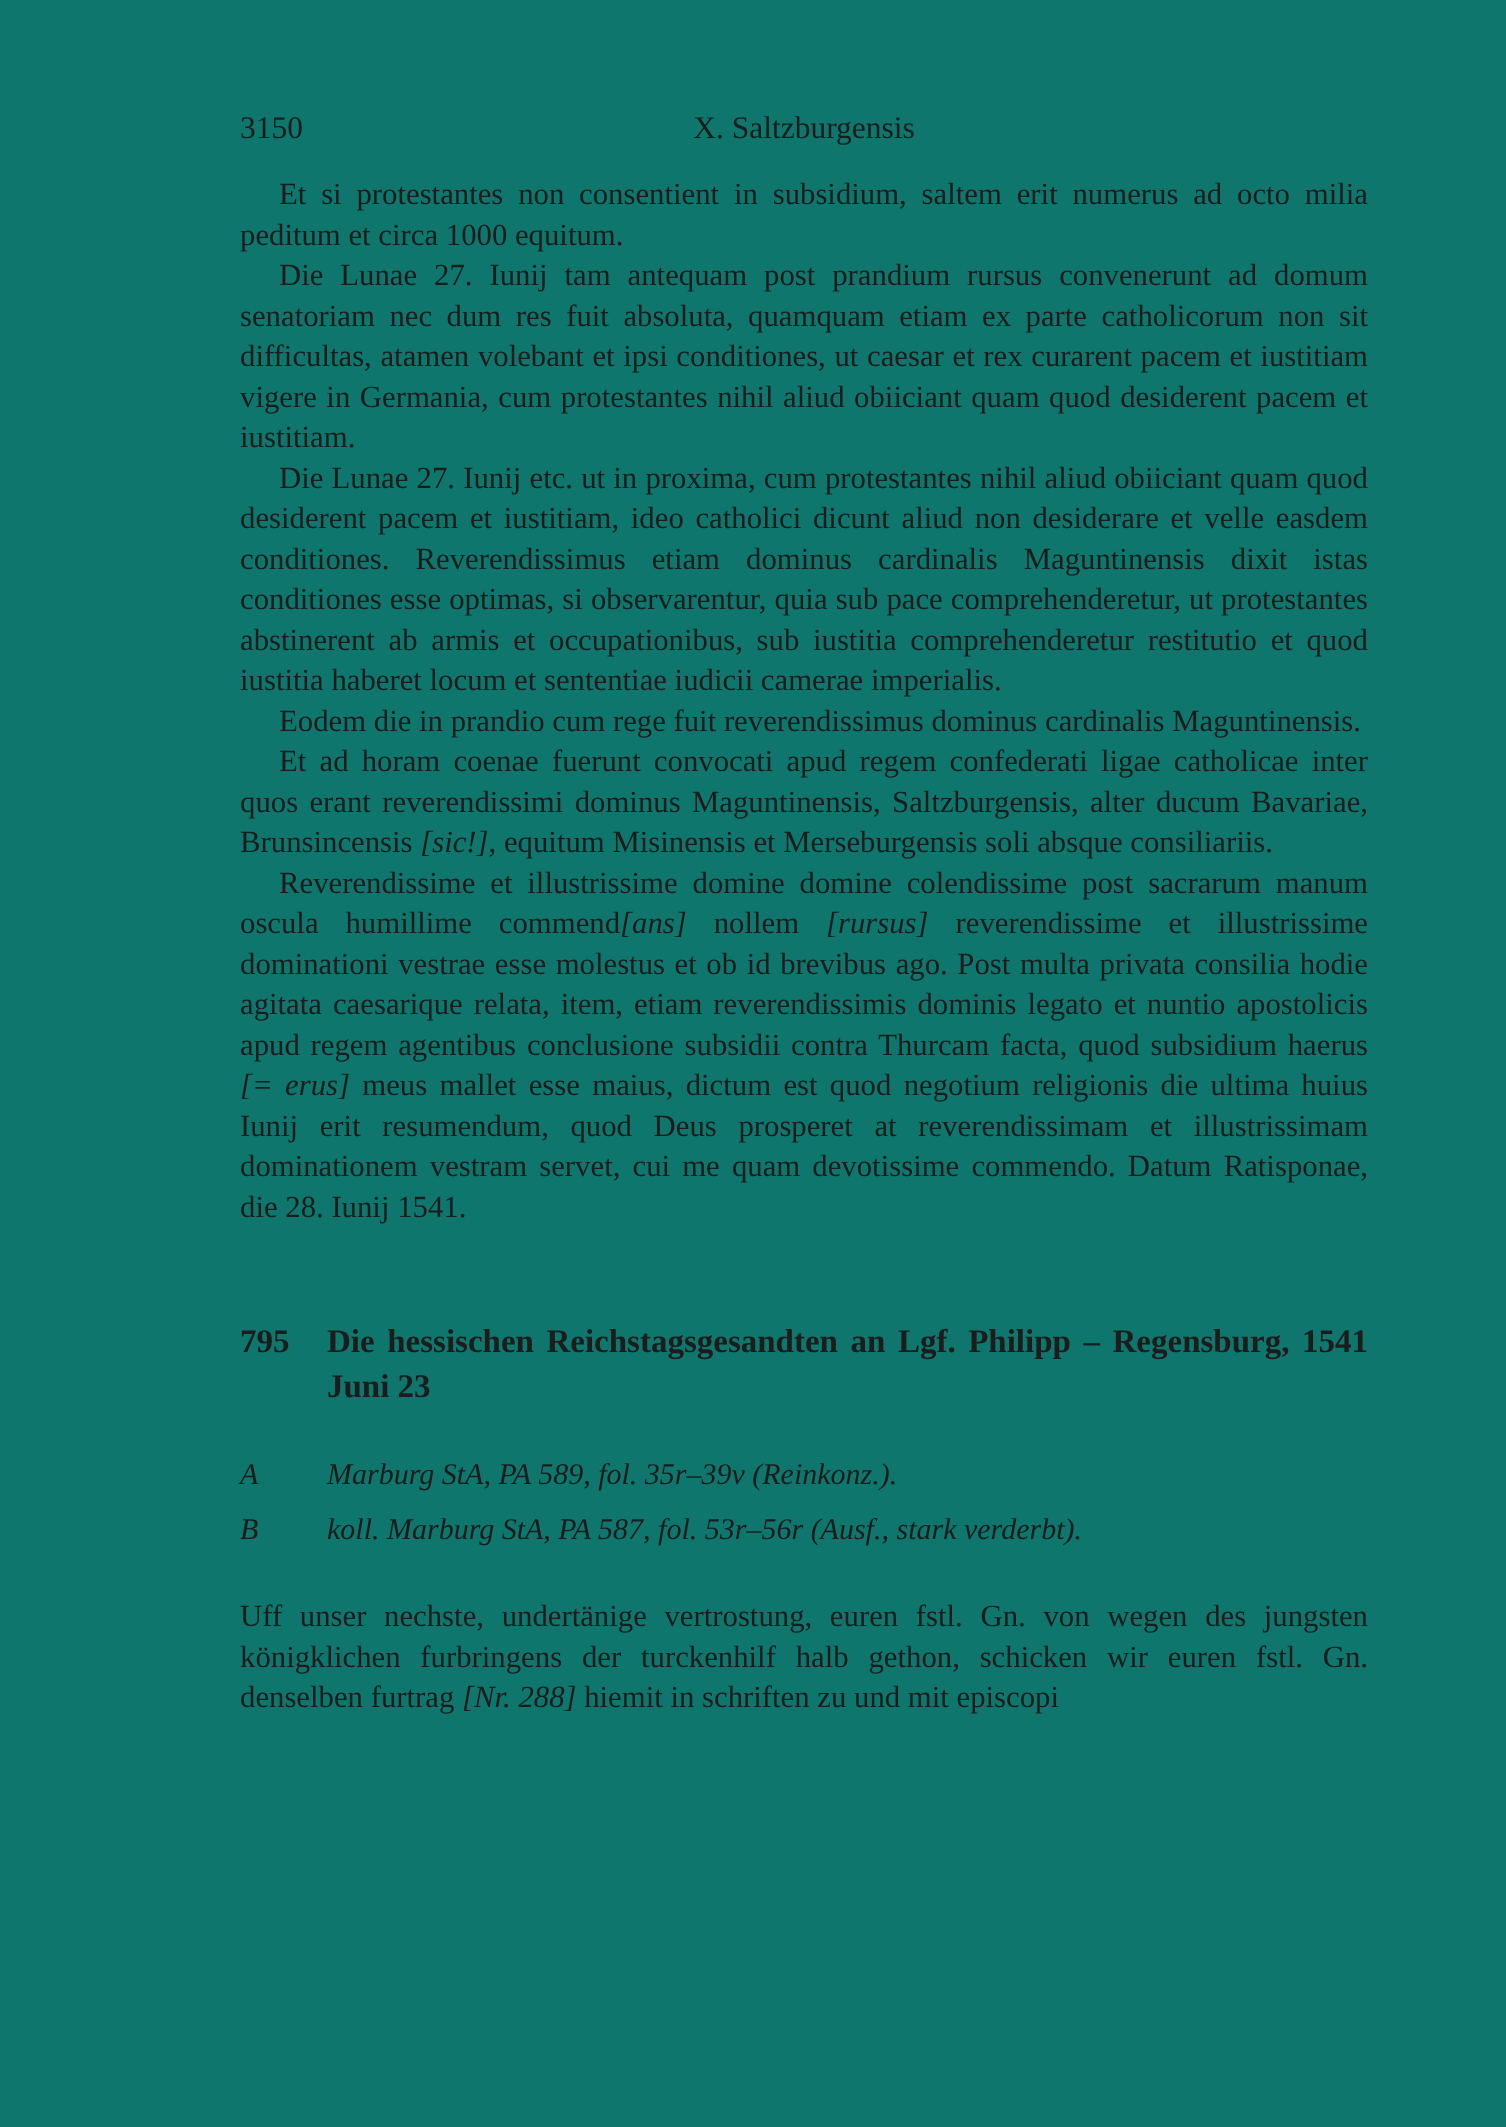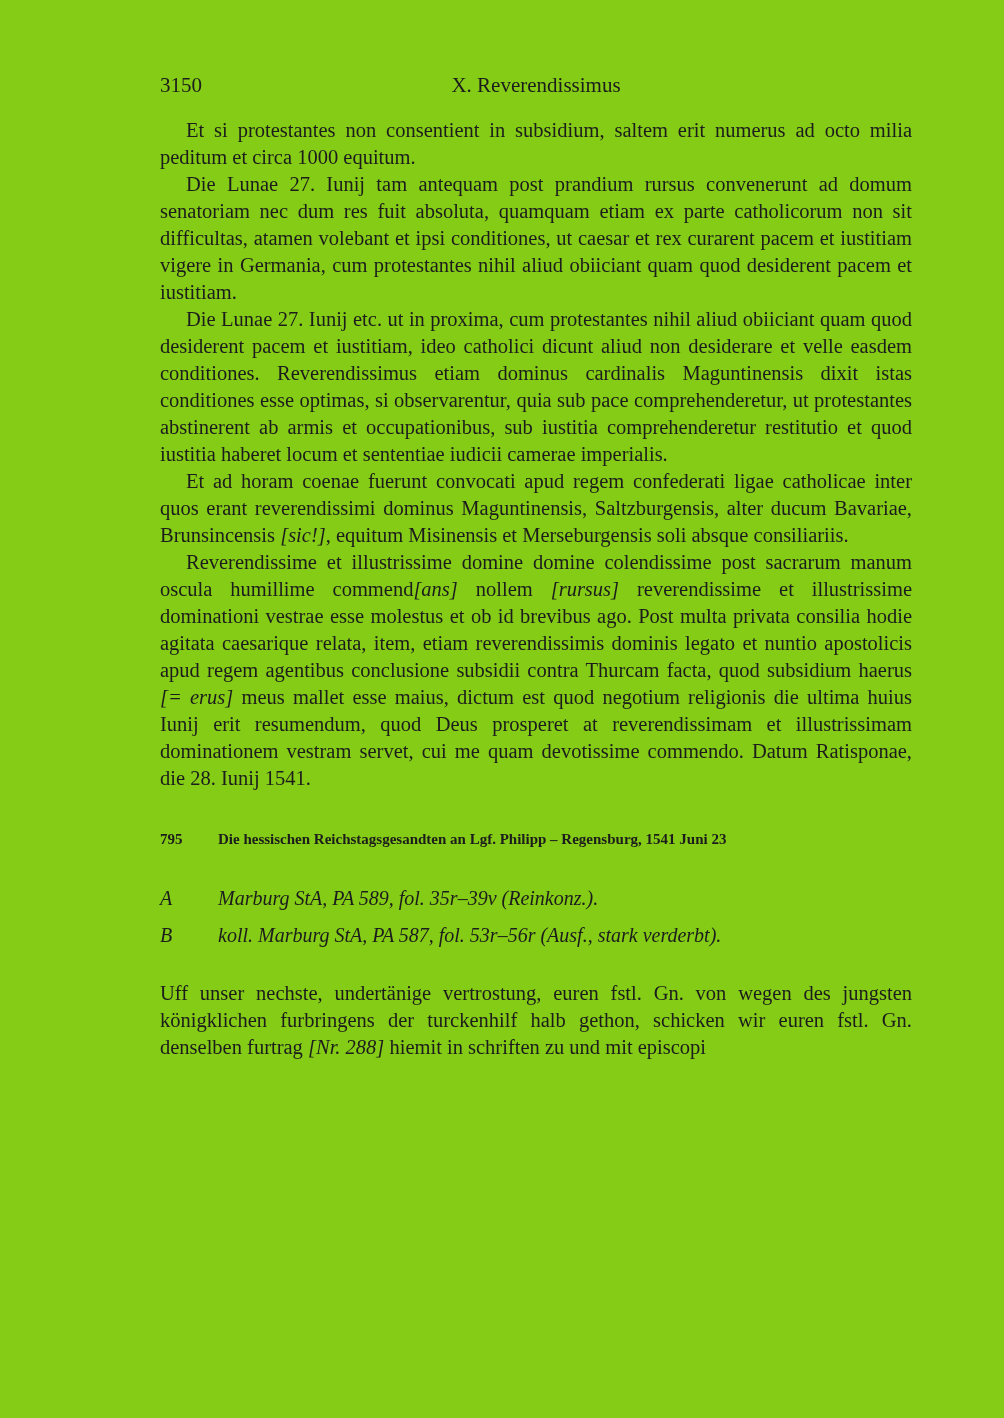--- a/index.html
+++ b/index.html
@@ -4,21 +4,21 @@
 <style>
   html, body {
     margin: 0;
     padding: 0;
     background: #ffffff;
   }
   .page {
     position: relative;
     width: 1004px;
     height: 1418px;
-    background: #84cc16;
+    background: #0f766e;
     color: #1c1c1c;
     font-family: "Liberation Serif", serif;
     box-sizing: border-box;
     padding: 72px 92px 16px 160px;
     overflow: hidden;
   }
   .running-head {
     display: flex;
     align-items: baseline;
     font-size: 21px;
@@ -39,23 +39,23 @@
     font-size: 20.5px;
     line-height: 27px;
     text-align: justify;
     text-justify: inter-word;
   }
   .para.ind { text-indent: 26px; }
   .it { font-style: italic; }
 
   .entry-head {
     display: flex;
-    margin-top: 32px;
+    margin-top: 60px;
     font-weight: bold;
-    font-size: 15px;
+    font-size: 22px;
     line-height: 30px;
   }
   .entry-head .eno {
     flex: 0 0 58px;
   }
   .entry-head .etitle {
     flex: 1 1 auto;
     text-align: justify;
   }
   .source-list {
@@ -76,28 +76,29 @@
   }
   .entry-body .para { text-indent: 0; }
 </style>
 </head>
 <body>
 
 <div class="page">
 
   <div class="running-head">
     <span class="pageno">3150</span>
-    <span class="rtitle">X. Reverendissimus</span>
+    <span class="rtitle">X. Saltzburgensis</span>
     <span class="pageno" style="visibility:hidden">3150</span>
   </div>
 
   <div>
       <p class="para ind"><span>Et si protestantes non consentient in subsidium, saltem erit numerus ad octo milia peditum et circa 1000 equitum.</span></p>
       <p class="para ind"><span>Die Lunae 27. Iunij tam antequam post prandium rursus convenerunt ad domum senatoriam nec dum res fuit absoluta, quamquam etiam ex parte catholicorum non sit difficultas, atamen volebant et ipsi conditiones, ut caesar et rex curarent pacem et iustitiam vigere in Germania, cum protestantes nihil aliud obiiciant quam quod desiderent pacem et iustitiam.</span></p>
       <p class="para ind"><span>Die Lunae 27. Iunij etc. ut in proxima, cum protestantes nihil aliud obiiciant quam quod desiderent pacem et iustitiam, ideo catholici dicunt aliud non desiderare et velle easdem conditiones. Reverendissimus etiam dominus cardinalis Maguntinensis dixit istas conditiones esse optimas, si observarentur, quia sub pace comprehenderetur, ut protestantes abstinerent ab armis et occupationibus, sub iustitia comprehenderetur restitutio et quod iustitia haberet locum et sententiae iudicii camerae imperialis.</span></p>
+      <p class="para ind"><span>Eodem die in prandio cum rege fuit reverendissimus dominus cardinalis Maguntinensis.</span></p>
       <p class="para ind"><span>Et ad horam coenae fuerunt convocati apud regem confederati ligae catholicae inter quos erant reverendissimi dominus Maguntinensis, Saltzburgensis, alter ducum Bavariae, Brunsincensis </span><span class="it">[sic!]</span><span>, equitum Misinensis et Merseburgensis soli absque consiliariis.</span></p>
       <p class="para ind"><span>Reverendissime et illustrissime domine domine colendissime post sacrarum manum oscula humillime commend</span><span class="it">[ans]</span><span> nollem </span><span class="it">[rursus]</span><span> reverendissime et illustrissime dominationi vestrae esse molestus et ob id brevibus ago. Post multa privata consilia hodie agitata caesarique relata, item, etiam reverendissimis dominis legato et nuntio apostolicis apud regem agentibus conclusione subsidii contra Thurcam facta, quod subsidium haerus </span><span class="it">[= erus]</span><span> meus mallet esse maius, dictum est quod negotium religionis die ultima huius Iunij erit resumendum, quod Deus prosperet at reverendissimam et illustrissimam dominationem vestram servet, cui me quam devotissime commendo. Datum Ratisponae, die 28. Iunij 1541.</span></p>
     </div>
 
   <div class="entry-head">
     <span class="eno">795</span>
     <span class="etitle">Die hessischen Reichstagsgesandten an Lgf. Philipp – Regensburg, 1541 Juni 23</span>
   </div>
 
   <div class="source-list">

